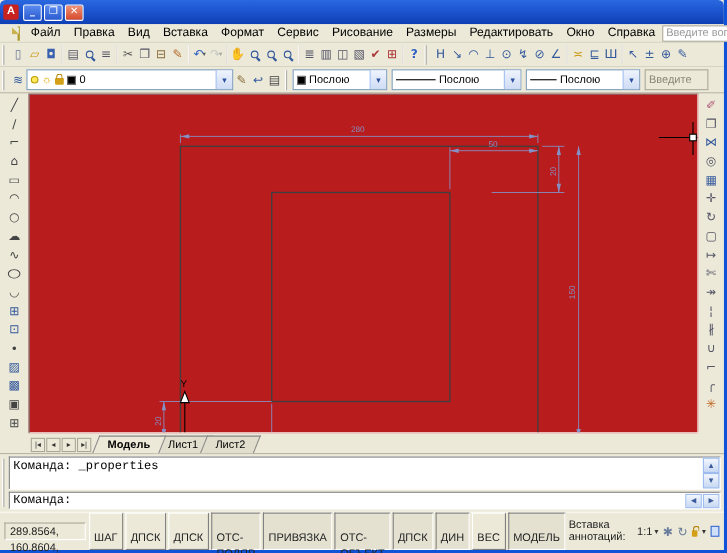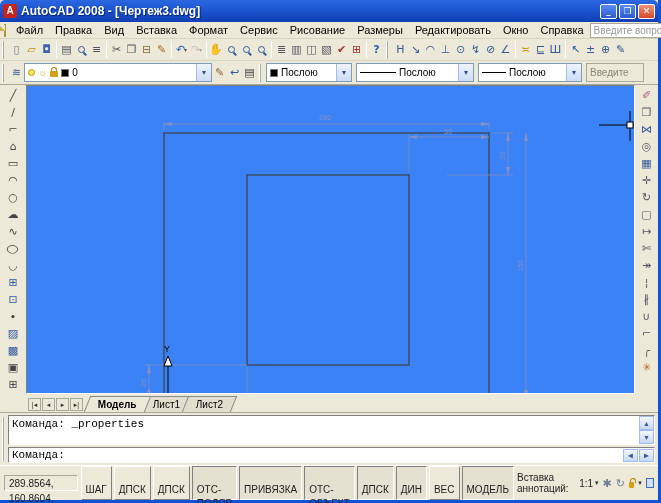--- a/index.html
+++ b/index.html
@@ -17,21 +17,21 @@
     text-align:center; border-radius:2px; margin-right:4px; }
   .title-text { color:#fff; font:bold 12px "Liberation Sans",sans-serif; text-shadow:1px 1px 1px #00227a; flex:1; }
   .tbtns { display:flex; gap:2px; }
   .wbtn { width:17px; height:15px; border:1px solid #fff; border-radius:2px; color:#fff;
     font:bold 9px/13px "DejaVu Sans",sans-serif; text-align:center;
     background:linear-gradient(180deg,#5b8bef,#2a5bd0); }
   .wbtn.close { background:linear-gradient(180deg,#ef9379,#d6492a); }
 
   
   .menubar { height:17px; flex:0 0 17px; display:flex; align-items:center; background:#ece9d8;
-    border-bottom:1px solid #d8d4c3; font-size:11px; padding:0 2px; }
+    border-bottom:1px solid #d8d4c3; font-size:11px; padding:0 14px; }
   .doc-ico { width:11px; height:13px; background:#ffe98c; border:1px solid #a89632; margin:0 4px 0 2px; position:relative; }
   .doc-ico::after{content:'';position:absolute;right:0;top:0;border:3px solid #ece9d8;border-left-color:#c9b24a;border-bottom-color:#c9b24a;}
   .menu-item { padding:1px 6px; color:#000; }
   .qsearch-wrap { margin-left:auto; display:flex; align-items:center; gap:3px; }
   .qsearch { width:148px; height:15px; border:1px solid #aca899; font-size:10px; padding:0 3px; color:#555; background:#fff; }
   .qsearch::placeholder { color:#999; }
 
   
   .tb-row { display:flex; align-items:center; background:#ece9d8; overflow:hidden; }
   .row1 { height:22px; flex:0 0 22px; border-bottom:1px solid #d8d4c3; }
@@ -58,21 +58,21 @@
     border:1.5px solid #b8860b; border-bottom:none; border-radius:3px 3px 0 0; }
   .swatch { width:8px; height:8px; background:#000; border:1px solid #777; }
   .lt-line { width:36px; height:1px; background:#000; }
   .lt-line.thin { width:24px; }
 
   
   .main { flex:1 1 auto; display:flex; background:#ece9d8; overflow:hidden; }
   .vtb { width:26px; flex:0 0 26px; display:flex; flex-direction:column; align-items:center; padding-top:2px; }
   .vtb.right { width:23px; flex:0 0 23px; }
   .vtb .tb { width:19px; height:17px; }
-  .canvas { flex:1 1 auto; background:#3b82f6; border:1px solid #808080; border-right-color:#fff; border-bottom-color:#fff;
+  .canvas { flex:1 1 auto; background:#b91c1c; border:1px solid #808080; border-right-color:#fff; border-bottom-color:#fff;
     position:relative; overflow:hidden; }
   .canvas svg { position:absolute; left:0; top:0; }
 
   
   .tabrow { height:19px; flex:0 0 19px; display:flex; align-items:flex-end; background:#ece9d8;
     border-bottom:1px solid #aca899; padding-left:28px; }
   .tabnav { display:flex; gap:1px; margin:0 4px 1px 0; }
   .tabnav span { width:13px; height:13px; border:1px solid #aca899; background:#ece9d8;
     font-size:7px; line-height:12px; text-align:center; color:#333; }
   .sheet-tab { padding:0 10px; height:16px; font-size:10px; line-height:15px; color:#000;
@@ -110,21 +110,20 @@
   .sb-arrow { font-size:7px; color:#333; }
   .clean-ic { width:12px; height:10px; background:#cfe0f7; border:1px solid #3a6ad0; }
 </style>
 </head>
 <body>
 
 <div id="win">
 
   <div class="titlebar">
     <div class="app-ico">A</div>
-    <div class="title-text">AutoCAD 2008 - [Чертеж3.dwg]</div>
     <div class="tbtns">
       <div class="wbtn">_</div>
       <div class="wbtn">❐</div>
       <div class="wbtn close">✕</div>
     </div>
   </div>
 
   <div class="menubar">
     <div class="doc-ico"></div>
     <span id="menu-items"><span class="menu-item">Файл</span><span class="menu-item">Правка</span><span class="menu-item">Вид</span><span class="menu-item">Вставка</span><span class="menu-item">Формат</span><span class="menu-item">Сервис</span><span class="menu-item">Рисование</span><span class="menu-item">Размеры</span><span class="menu-item">Редактировать</span><span class="menu-item">Окно</span><span class="menu-item">Справка</span></span>

